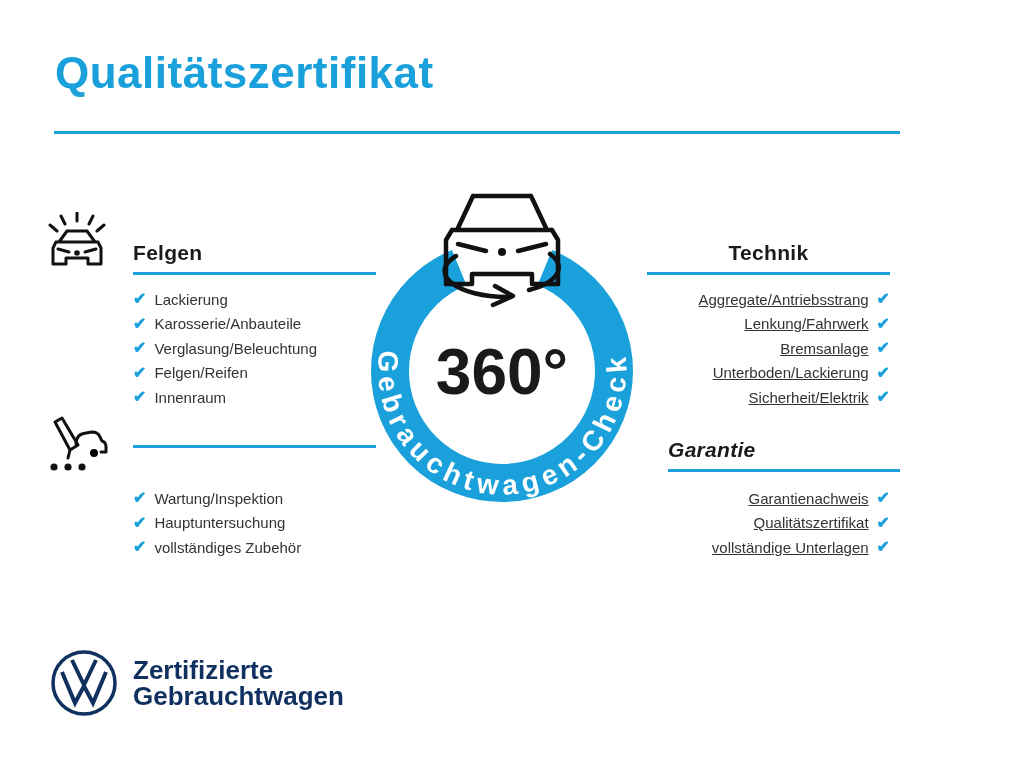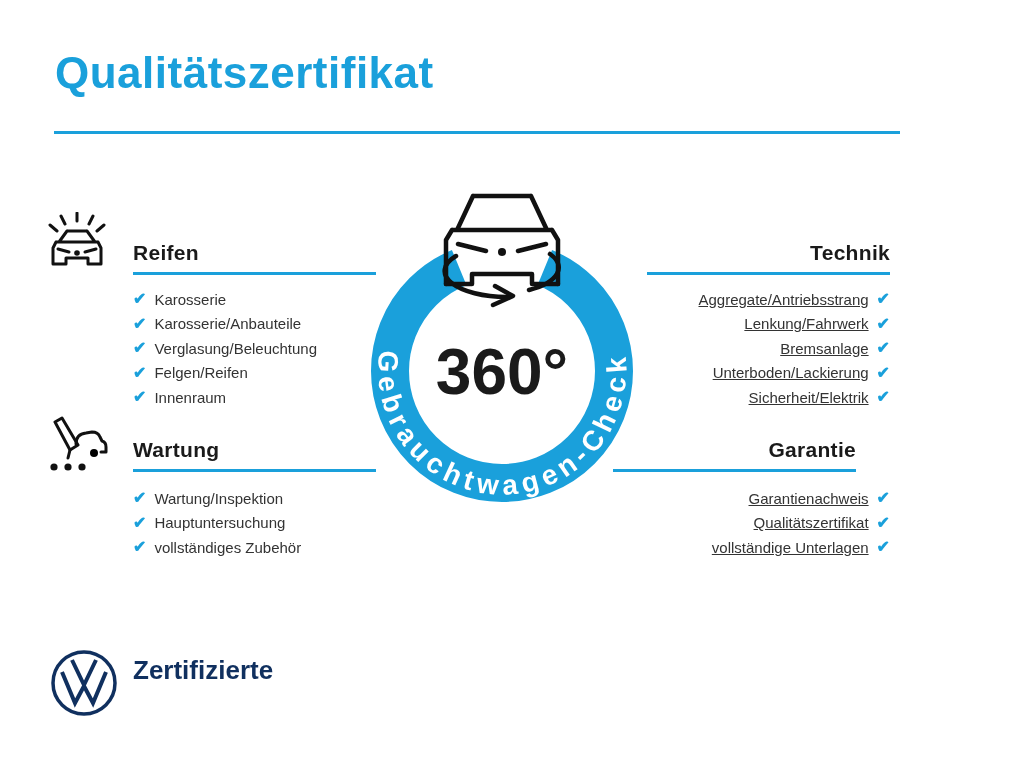--- a/index.html
+++ b/index.html
@@ -7,23 +7,23 @@
          font-family:"Liberation Sans",sans-serif;}
 
   .title{position:absolute;left:55px;top:48px;font-size:44px;font-weight:bold;
          color:var(--accent);letter-spacing:.5px;}
   .divider{position:absolute;left:54px;top:131px;width:950px;height:3px;background:var(--accent);}
 
   .sec{position:absolute;width:243px;}
   .sec .t{font-size:21px;font-weight:bold;color:var(--ink);letter-spacing:.3px;}
   .sec .u{height:3px;background:var(--accent);margin-top:7px;}
   #sec-optik{left:133px;top:241px;}
-  #sec-technik{left:647px;top:241px;text-align:right;}
+  #sec-technik{left:647px;top:241px;text-align:center;}
   #sec-wartung{left:133px;top:438px;}
-  #sec-garantie{left:613px;top:438px;text-align:right;}
+  #sec-garantie{left:668px;top:438px;font-style:italic;}
 
   .items{position:absolute;width:300px;}
   #items-optik{left:133px;top:287px;}
   #items-technik{left:590px;top:287px;}
   #items-wartung{left:133px;top:486px;}
   #items-garantie{left:590px;top:486px;}
   .item-row{display:flex;align-items:center;height:24.5px;gap:8px;
             font-size:15px;color:var(--text);}
   .items.right .item-row{justify-content:flex-end;}
   .items.right .check{order:2;}
@@ -57,40 +57,39 @@
 </style>
 </head>
 <body>
 
 <div id="stage" style="--accent: #1AA0DB; --navy: #10305F; --ink: #1A1A1A; --iconink: #111111; --text: #333333;">
 
   <div class="title">Qualitätszertifikat</div>
   <div class="divider"></div>
 
   <div class="sec" id="sec-optik">
-    <div class="t">Reifen</div>
+    <div class="t">Felgen</div>
     <div class="u"></div>
   </div>
   <div class="sec" id="sec-technik">
     <div class="t">Technik</div>
     <div class="u"></div>
   </div>
   <div class="sec" id="sec-wartung">
-    <div class="t">Wartung</div>
     <div class="u"></div>
   </div>
   <div class="sec" id="sec-garantie">
     <div class="t">Garantie</div>
     <div class="u"></div>
   </div>
 
   <div class="items" id="items-optik">
       <div class="item-row">
         <span class="check">✔</span>
-        <span class="item-label">Karosserie</span>
+        <span class="item-label">Lackierung</span>
       </div>
       <div class="item-row">
         <span class="check">✔</span>
         <span class="item-label">Karosserie/Anbauteile</span>
       </div>
       <div class="item-row">
         <span class="check">✔</span>
         <span class="item-label">Verglasung/Beleuchtung</span>
       </div>
       <div class="item-row">
@@ -203,15 +202,16 @@
     <text class="deg" x="157" y="226" text-anchor="middle">360°</text>
   </svg>
 
   <svg id="vw-logo" width="68" height="68" viewBox="0 0 68 68">
     <circle cx="34" cy="34" r="31" style="stroke-width:3.5"></circle>
     <path d="M22 11 L34 36 L46 11" style="stroke-width:4"></path>
     <path d="M12 23 L25 54 L34 37 L43 54 L56 23" style="stroke-width:4"></path>
   </svg>
   <div class="footer-text">
     <div>Zertifizierte</div>
+    <div>Gebrauchtwagen</div>
   </div>
 
 </div>
 
 </body></html>

